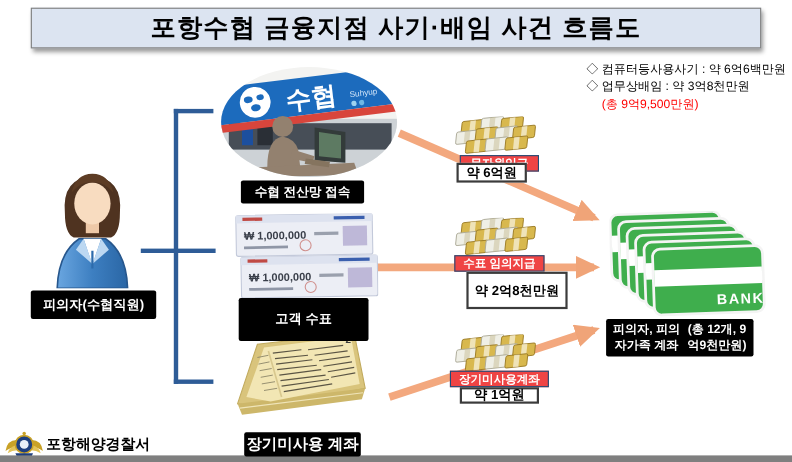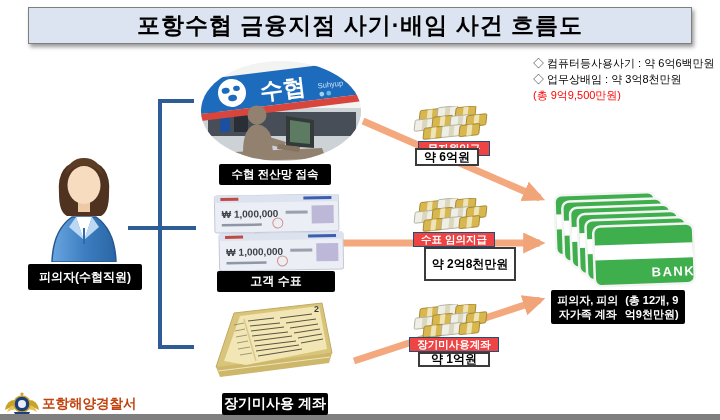--- a/index.html
+++ b/index.html
@@ -3,31 +3,31 @@
 <meta charset="utf-8">
 <style>
   *{margin:0;padding:0;box-sizing:border-box}
   html,body{width:720px;height:420px}
   body{position:relative;background:#fff;font-family:"Liberation Sans",sans-serif;overflow:hidden}
   .abs{position:absolute}
   .title-bar{left:28px;top:7px;width:664px;height:37px;background:#dce4f1;border:1px solid #7f7f7f;
     box-shadow:2px 3px 4px rgba(0,0,0,.4);display:flex;align-items:center;justify-content:center;
     font-size:23px;font-weight:bold;color:#000;letter-spacing:1px;z-index:3}
   .summary{left:533px;top:55px;font-size:11px;font-weight:normal;line-height:16px;color:#000;white-space:nowrap;z-index:3}
-  .summary-total{margin-left:0}
+  .summary-total{margin-left:14px}
   .black-label{background:#000;color:#fff;font-weight:bold;display:flex;align-items:center;justify-content:center;
     text-align:center;border-radius:2px;z-index:4}
   .blue-label{background:#ef4444;border:1px solid #1f4e79;color:#fff;font-weight:bold;font-size:10.5px;
     display:flex;align-items:center;justify-content:center;z-index:4;white-space:nowrap}
   .amt-label{background:#fff;border:2px solid #3b3b3b;color:#000;font-weight:bold;font-size:12px;
     display:flex;align-items:center;justify-content:center;z-index:4;white-space:nowrap}
   .bracket{background:#2e5c97;z-index:2}
   .photo{z-index:2}
   .layer-arrows{left:0;top:0;width:720px;height:420px;z-index:1;pointer-events:none}
-  .footer-org{left:42px;top:395px;font-size:13.5px;font-weight:bold;color:#c2410c;z-index:3}
+  .footer-org{left:42px;top:395px;font-size:13.5px;font-weight:bold;color:#000000;z-index:3}
   .bottom-bar{left:0;top:414px;width:720px;height:6px;background:#7f7f7f;z-index:3}
   .dest-label{flex-direction:row;font-size:11px;line-height:14px;padding:2px 3px}
 </style>
 </head>
 <body>
 
 <div class="abs title-bar">포항수협 금융지점 사기·배임 사건 흐름도</div>
 
 <div class="abs summary">
   <div>◇ 컴퓨터등사용사기 : 약 6억6백만원</div>
@@ -127,21 +127,21 @@
       <rect x="9" y="3" width="18" height="3" fill="#c04a44"></rect>
       <rect x="92" y="3" width="28" height="3" fill="#3a5fae"></rect>
       <rect x="100" y="12" width="22" height="18" fill="#b6aed2" opacity="0.85"></rect>
       <text x="10" y="23" font-size="10" font-weight="bold" fill="#3a3f4a">₩ 1,000,000</text>
       <rect x="74" y="17" width="22" height="3" fill="#9aa0ad"></rect>
       <rect x="10" y="29" width="40" height="2.5" fill="#8f96a6"></rect>
       <circle cx="66" cy="29" r="5" fill="none" stroke="#c46a62" opacity="0.7"></circle>
     </g>
   </g>
 </svg>
-<div class="abs black-label" style="left:217px;top:271px;width:118px;height:21px;font-size:12px">고객 수표</div>
+<div class="abs black-label" style="left:217px;top:271px;width:118px;height:39px;font-size:12px">고객 수표</div>
 
 <div class="abs photo" style="left:204px;top:297px;width:137px;height:90;background:#fff">
 <svg width="137" height="90" viewBox="0 0 137 90">
   <rect width="137" height="90" fill="#ffffff"></rect>
   <path d="M12,70 L30,16 L118,6 L128,56 L38,74 Z" fill="#d9c47c" stroke="#c2ab5f" stroke-width="1"></path>
   <path d="M12,70 L128,56 L125,66 L16,80 Z" fill="#cdb76a"></path>
   <path d="M14,74 L126,60" stroke="#efe4b8" stroke-width="1"></path>
   <path d="M20,64 L36,19 L115,9 L123,52 L42,68 Z" fill="#f2e6b4"></path>
   <path d="M40,22 L52,64" stroke="#d8c88e" stroke-width="1.5"></path>
   <g stroke="#5a5444" stroke-width="1">

